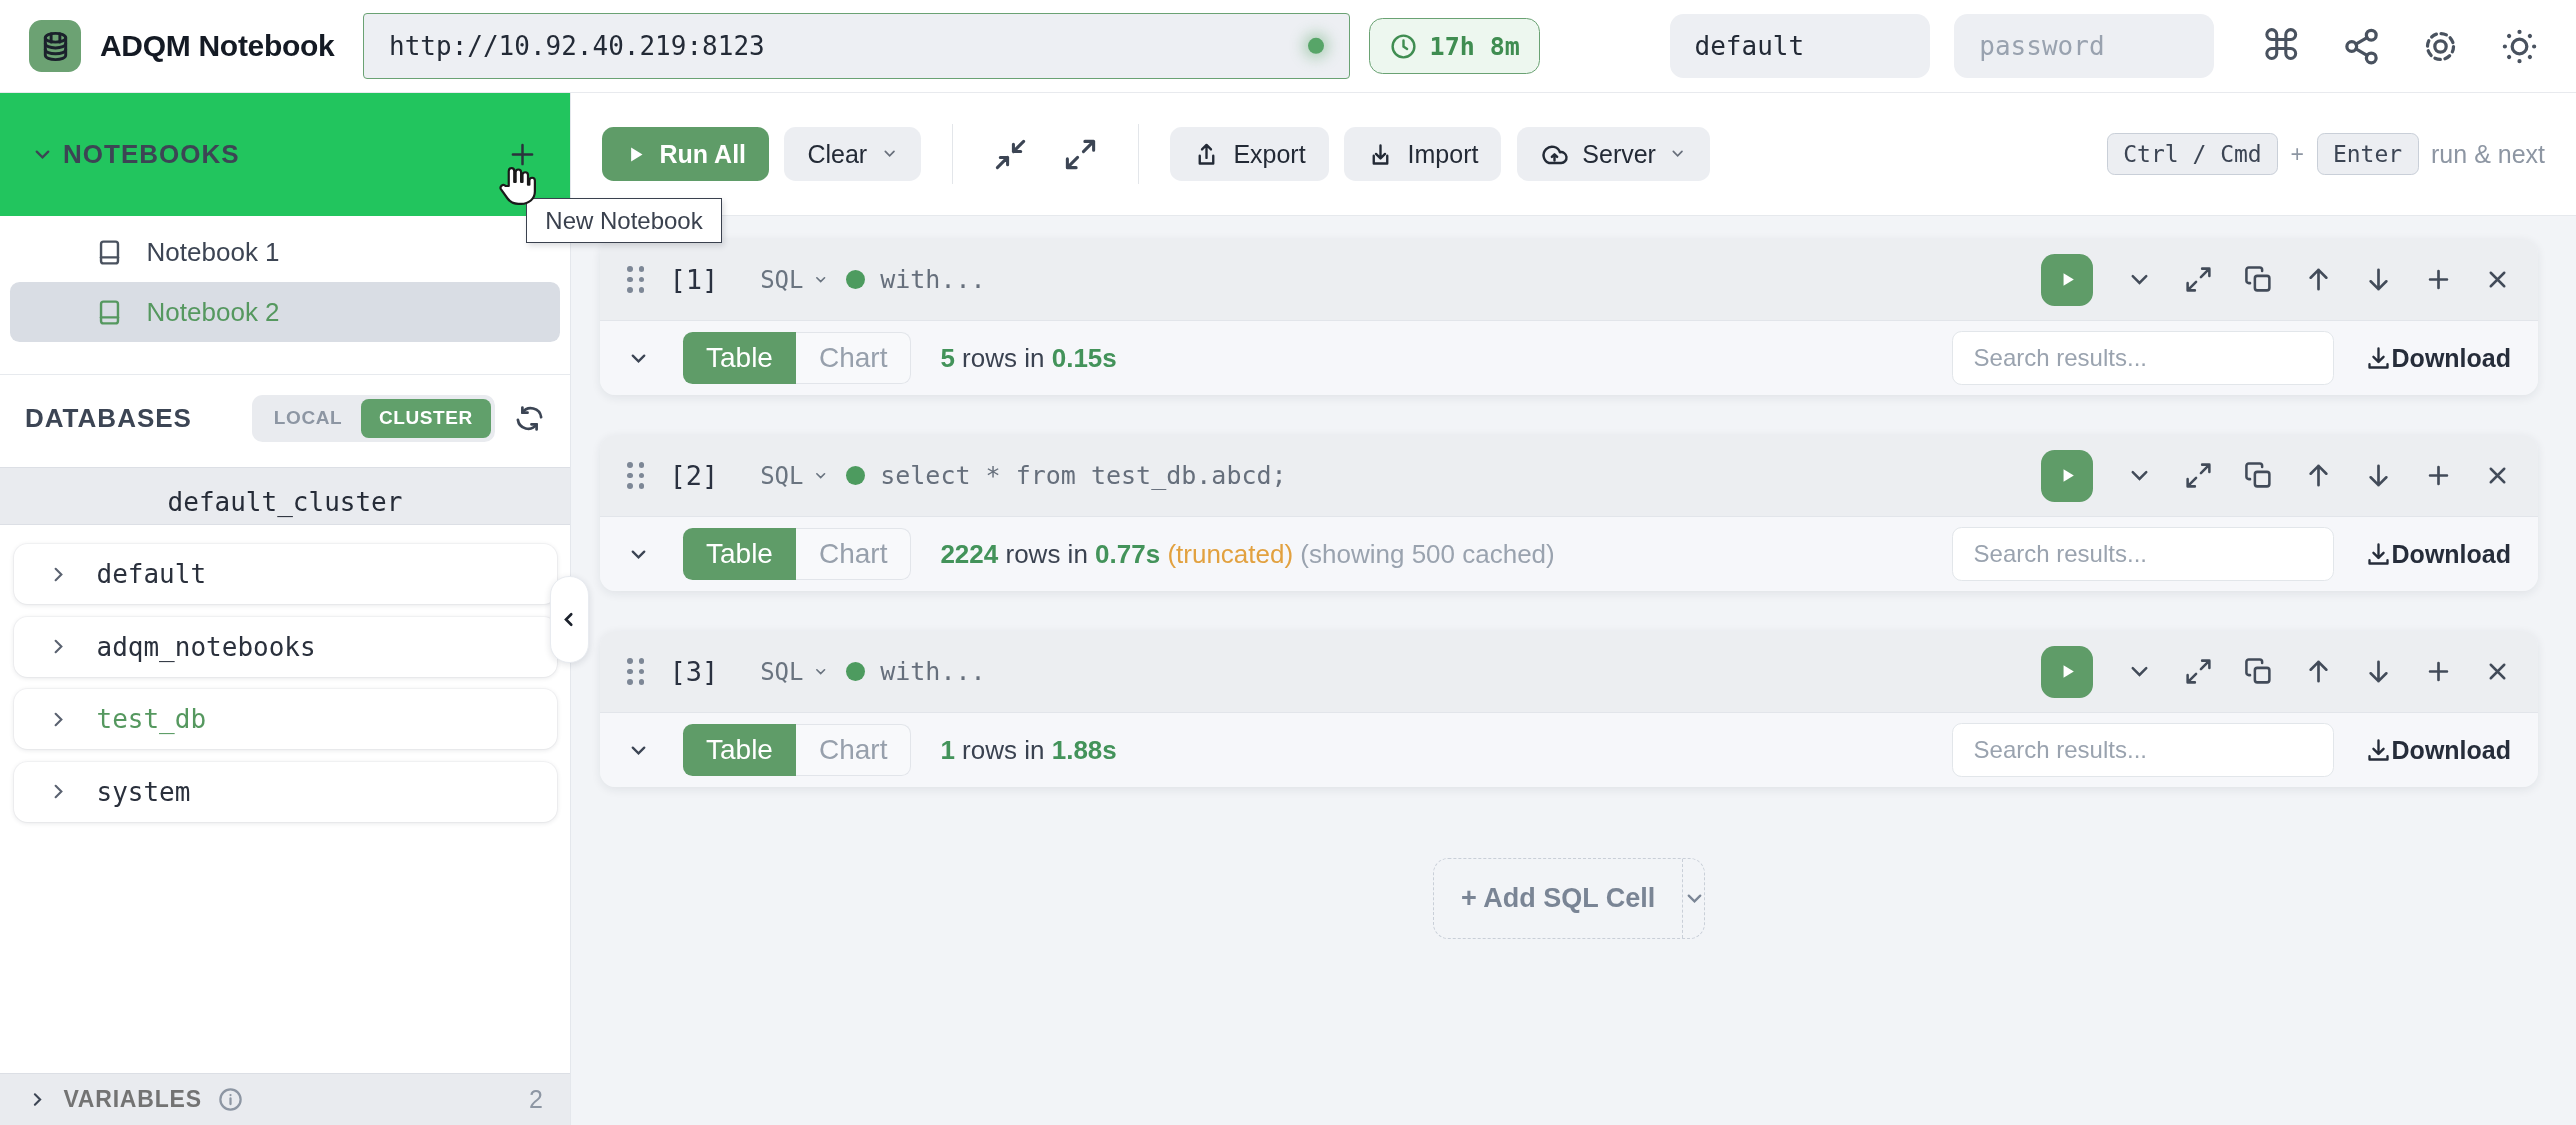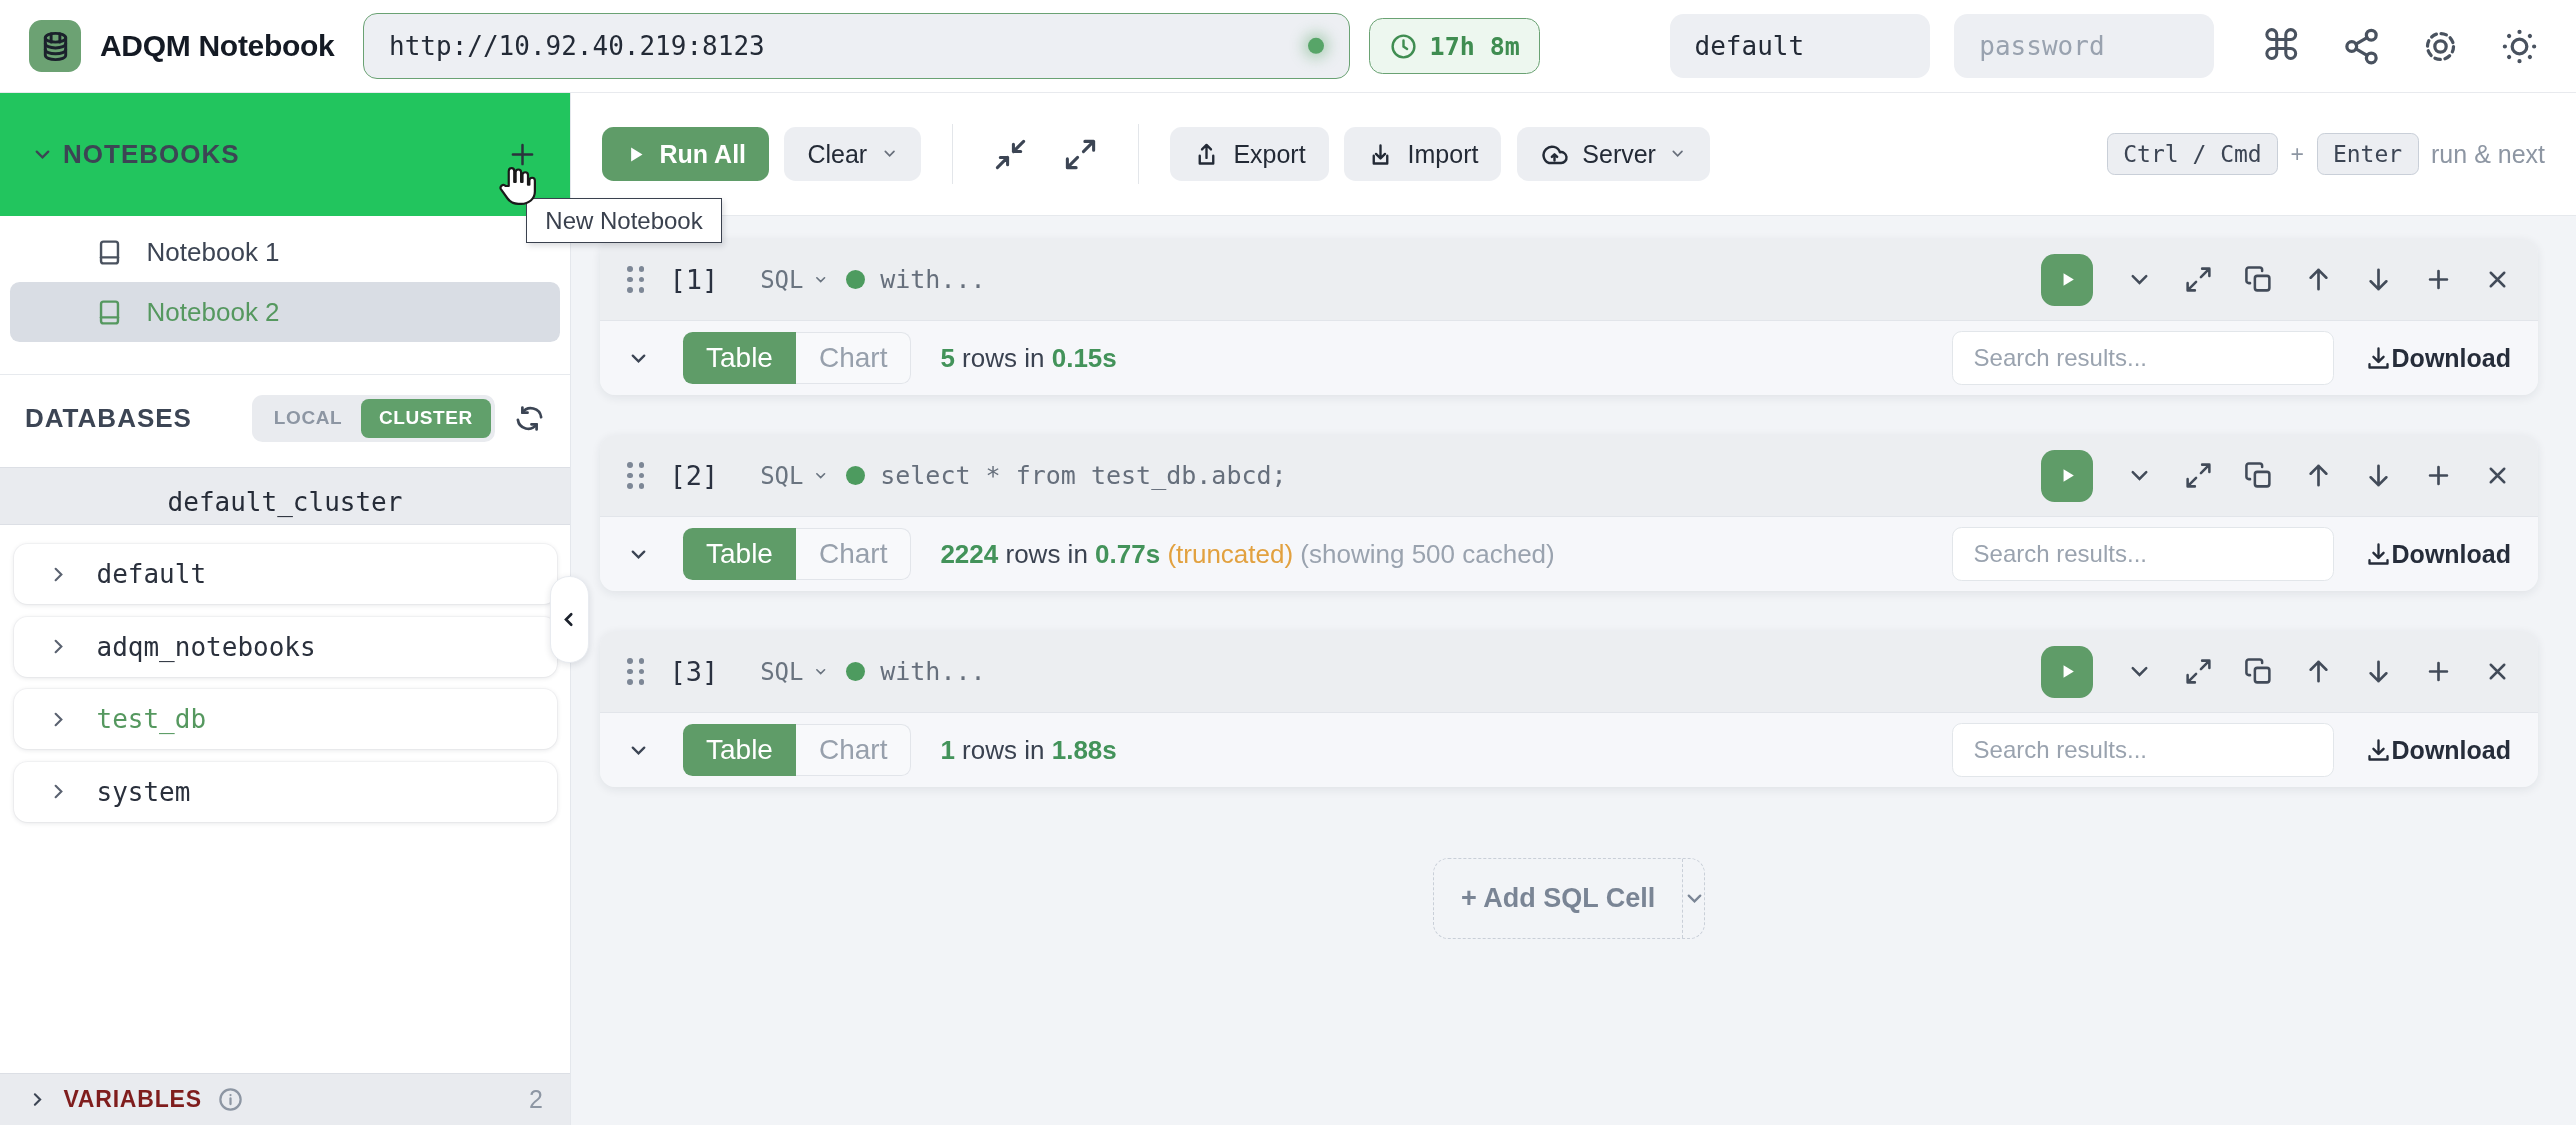--- a/index.html
+++ b/index.html
@@ -20,21 +20,21 @@
     border-bottom: 1px solid #e8eaee;
   }
   .logo-box {
     width: 52px; height: 52px; border-radius: 12.5px;
     background: #6ca273; display: flex; align-items: center; justify-content: center;
     flex: 0 0 auto;
   }
   .app-title { font-size: 30px; font-weight: 700; color: #141a24; letter-spacing: -0.3px; margin-right: 9.6px; white-space: nowrap; }
   .url-wrap {
     position: relative; width: 987px; height: 66px; flex: 0 0 auto;
-    background: #edeff3; border: 1.9px solid #6aa273; border-radius: 14px;
+    background: #edeff3; border: 1.9px solid #6aa273; border-radius: 4px;
     display: flex; align-items: center;
   }
   .url-wrap input {
     width: 100%; height: 100%; background: transparent; border: none; outline: none;
     font-family: "DejaVu Sans Mono", monospace; font-size: 26px; color: #232a36;
     padding: 0 58px 0 25px;
   }
   .status-dot {
     position: absolute; right: 25px; top: 50%; transform: translateY(-50%);
     width: 16.4px; height: 16.4px; border-radius: 50%; background: #57a568;
@@ -112,21 +112,21 @@
     display: flex; align-items: center; gap: 27px; padding-left: 33px; cursor: pointer;
   }
   .db-card .dbname { font-family: "DejaVu Sans Mono", monospace; font-size: 26px; color: #2a303c; }
   .db-card .dbname.green { color: #55985f; }
   .db-card .chev { color: #5a6270; }
 
   .vars-strip {
     margin-top: auto; height: 52px; background: #e9ebef; border-top: 1px solid #dcdfe5;
     display: flex; align-items: center; padding: 0 27px; gap: 15.4px; cursor: pointer;
   }
-  .vars-strip .section-title { font-size: 23px; font-weight: 700; color: #7f1d1d; letter-spacing: 0.8px; }
+  .vars-strip .section-title { font-size: 23px; font-weight: 700; color: #737373; letter-spacing: 0.8px; }
   .vars-strip .vcount { margin-left: auto; font-size: 25px; color: #8d96a3; }
   .info-ic { color: #8d96a3; }
 
   .collapse-handle {
     position: absolute; right: -19px; top: 483px; width: 39px; height: 87px;
     background: #fff; border: 1px solid #e8ebf0; border-radius: 19px;
     box-shadow: 0 1.9px 7.7px rgba(25,33,50,.12);
     display: flex; align-items: center; justify-content: center;
     color: #1b212c; cursor: pointer; z-index: 6;
   }

